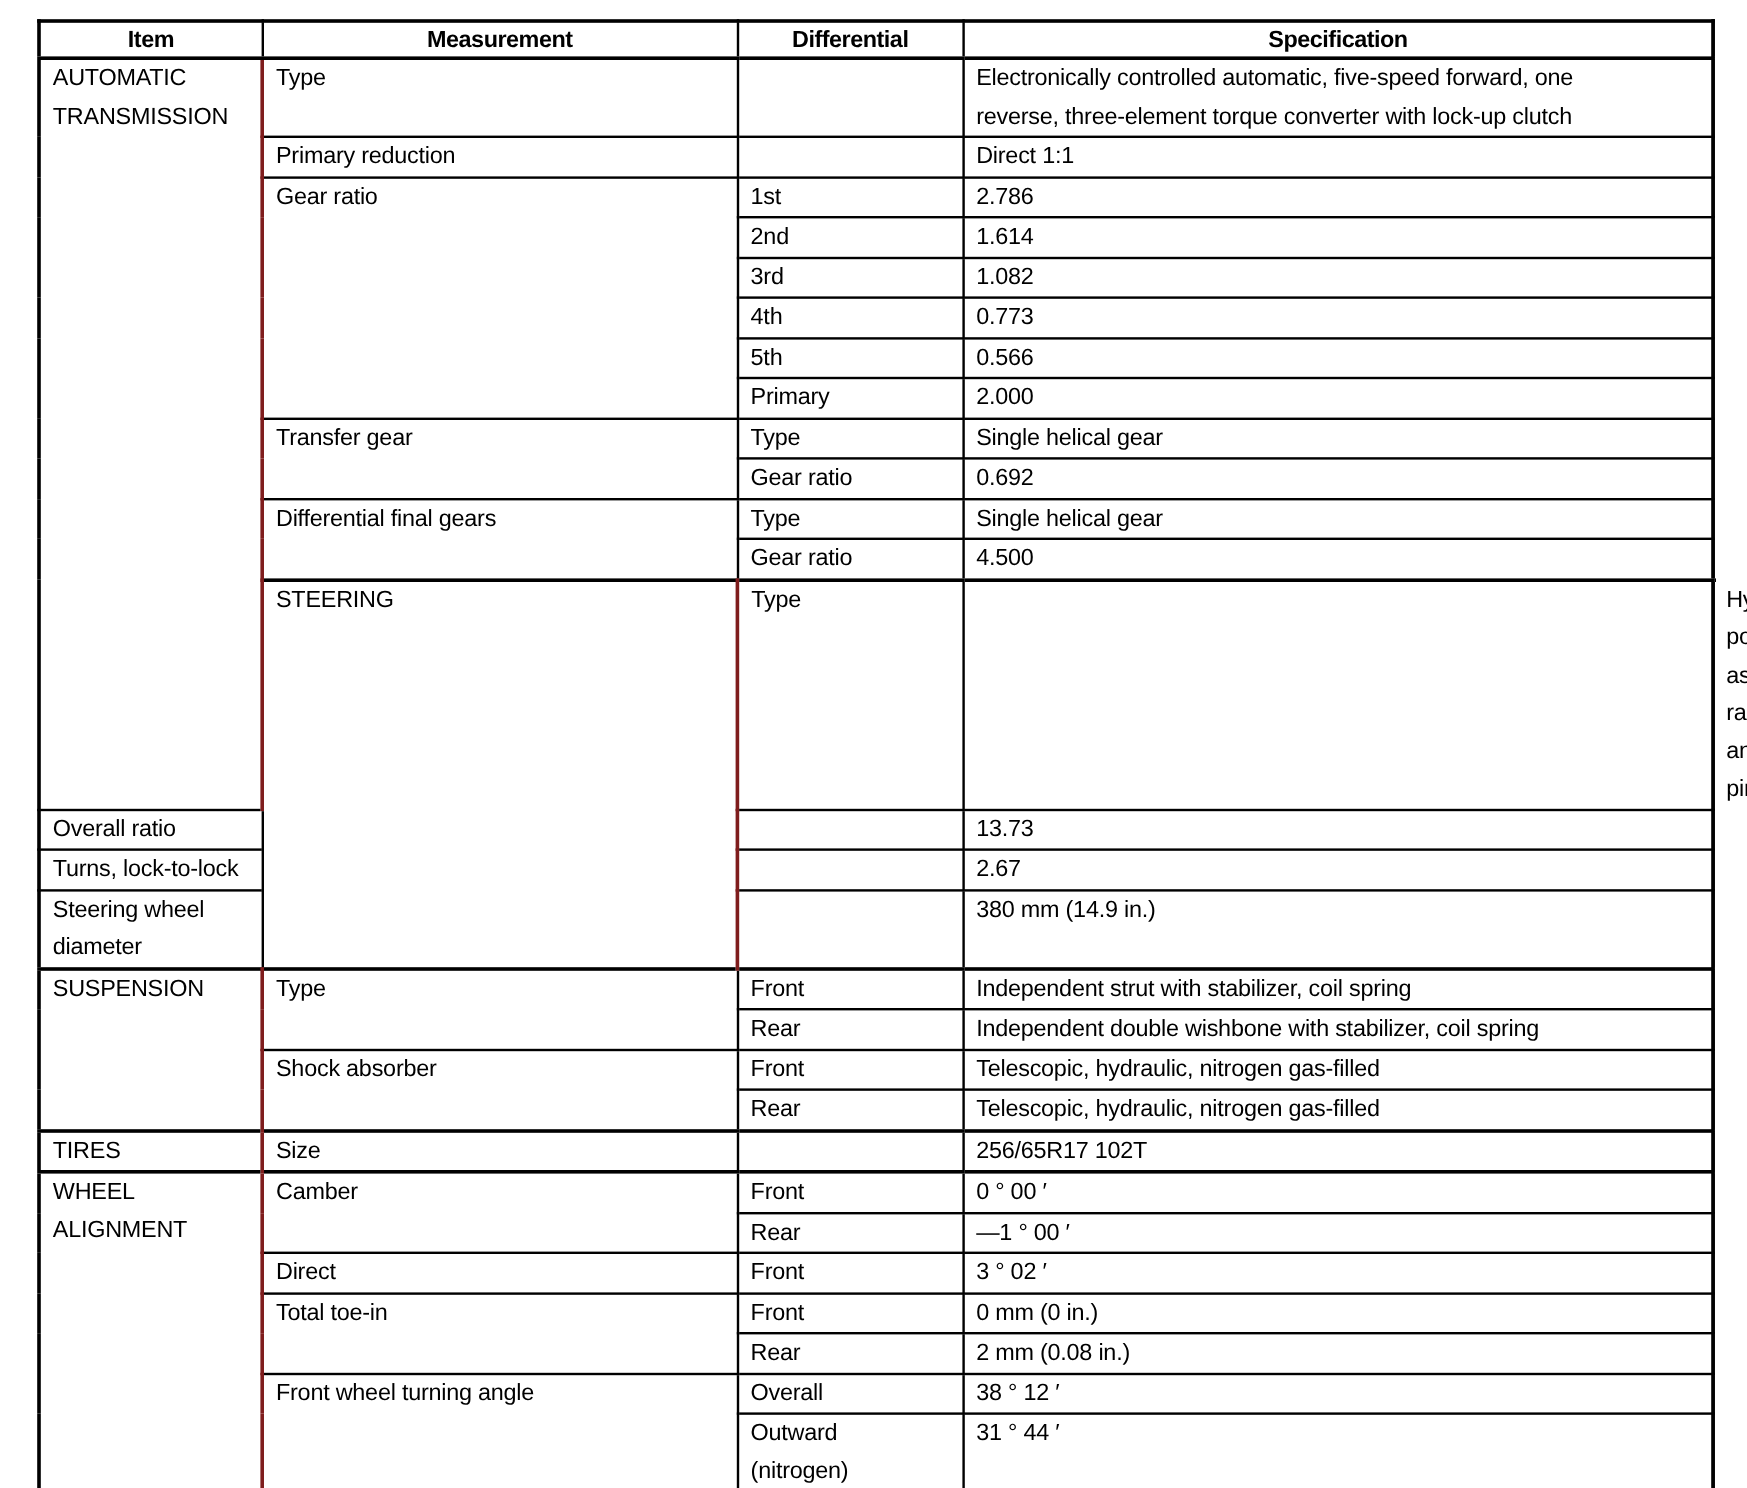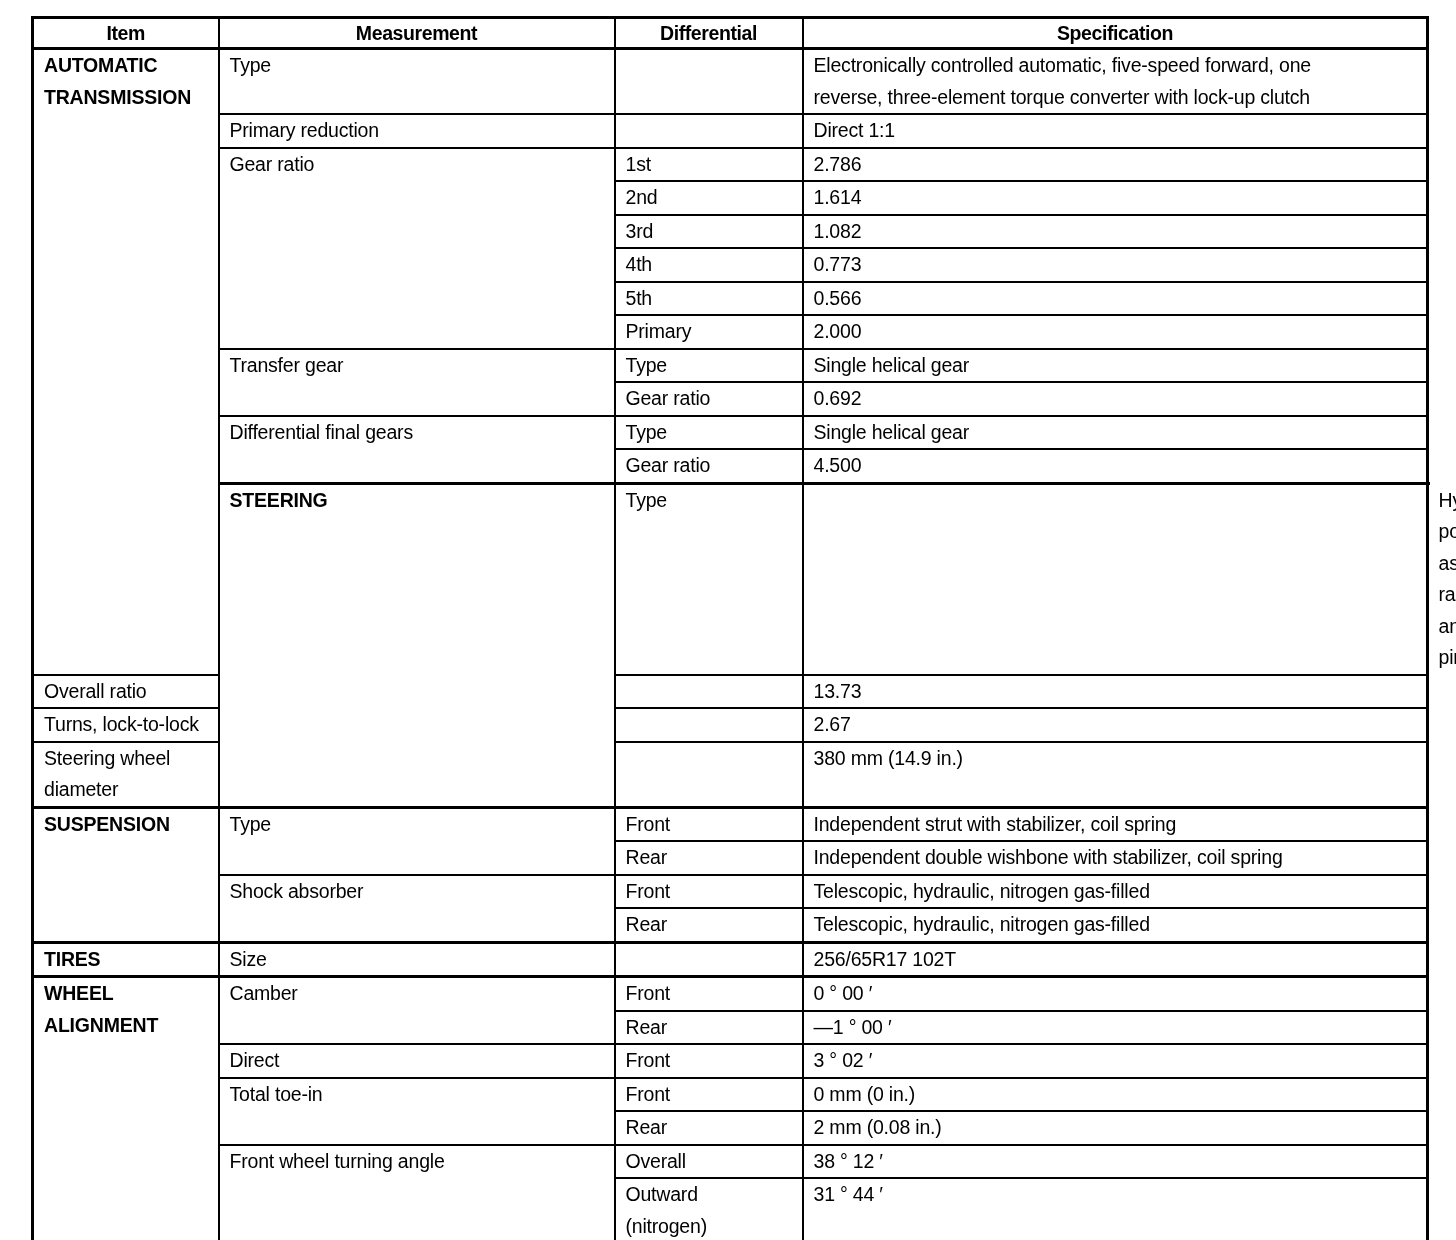--- a/index.html
+++ b/index.html
@@ -39,22 +39,21 @@
   }
   #spec-table th {
     font-weight: bold;
     text-align: center;
     height: 28px;
     line-height: 28px;
     border-bottom: 3px solid #000;
     letter-spacing: -0.4px;
   }
   #spec-table td.item {
-    border-right: 1px solid #7f1d1d;
-    font-weight: bold;
+    border-right: 3px solid #7f1d1d;
   }
   #spec-table tr.group-start td {
     border-top: 3px solid #000;
   }
   #spec-table td.meas {
     border-right: 2px solid #000;
   }
 </style>
 </head>
 <body>

